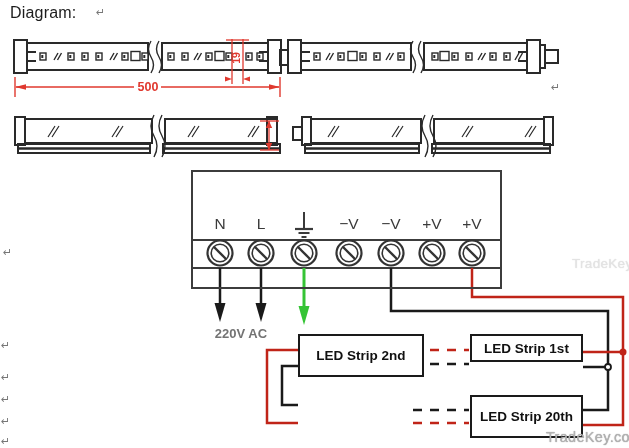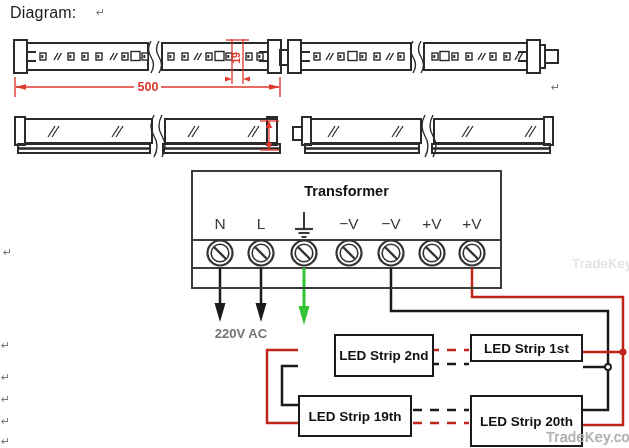--- a/index.html
+++ b/index.html
@@ -241,41 +241,37 @@
       <line x1="413" y1="423" x2="469" y2="423" stroke="#c02418" stroke-dasharray="9 8"></line>
     </g>
   </svg>
 
   <div class="abs title" style="left:10px;top:4px;">Diagram:</div>
   <div class="abs ret" style="left:96px;top:7px;">↵</div>
   <div class="abs ret" style="left:551px;top:82px;">↵</div>
 
 
   <div class="abs tbox" style="left:191px;top:170px;width:311px;height:119px;"></div>
-  <div class="abs tbox-title" style="left:192px;top:183px;width:309px;">Transformer</div>
 
   <div class="abs term" style="left:205px;top:213px;width:30px;">N</div>
   <div class="abs term" style="left:246px;top:213px;width:30px;">L</div>
   <div class="abs term" style="left:334px;top:213px;width:30px;">−V</div>
   <div class="abs term" style="left:376px;top:213px;width:30px;">−V</div>
   <div class="abs term" style="left:417px;top:213px;width:30px;">+V</div>
   <div class="abs term" style="left:457px;top:213px;width:30px;">+V</div>
 
   <div class="abs vlabel" style="left:204px;top:326px;width:74px;">220V AC</div>
 
-  <div class="abs ledbox" style="left:298px;top:334px;width:100px;height:43px;margin-left:36px;">
+  <div class="abs ledbox" style="left:298px;top:334px;width:126px;height:43px;">
     <span>LED Strip 2nd</span>
   </div>
   <div class="abs ledbox" style="left:470px;top:334px;width:113px;height:28px;">
     <span>LED Strip 1st</span>
   </div>
-  <div class="abs ledbox" style="left:298px;top:395px;width:114px;height:42px;">
-    <span>LED Strip 19th</span>
-  </div>
-  <div class="abs ledbox" style="left:470px;top:395px;width:113px;height:52px;">
+  <div class="abs ledbox" style="left:470px;top:395px;width:113px;height:43px;">
     <span>LED Strip 20th</span>
   </div>
 
   <div class="abs wm mid" style="left:572px;top:256px;">TradeKey.com</div>
   <div class="abs wm" style="left:546px;top:429px;">TradeKey.com</div>
 
   <div class="abs ret" style="left:3px;top:247px;">↵</div>
   <div class="abs ret" style="left:1px;top:340px;">↵</div>
   <div class="abs ret" style="left:1px;top:372px;">↵</div>
   <div class="abs ret" style="left:1px;top:394px;">↵</div>

